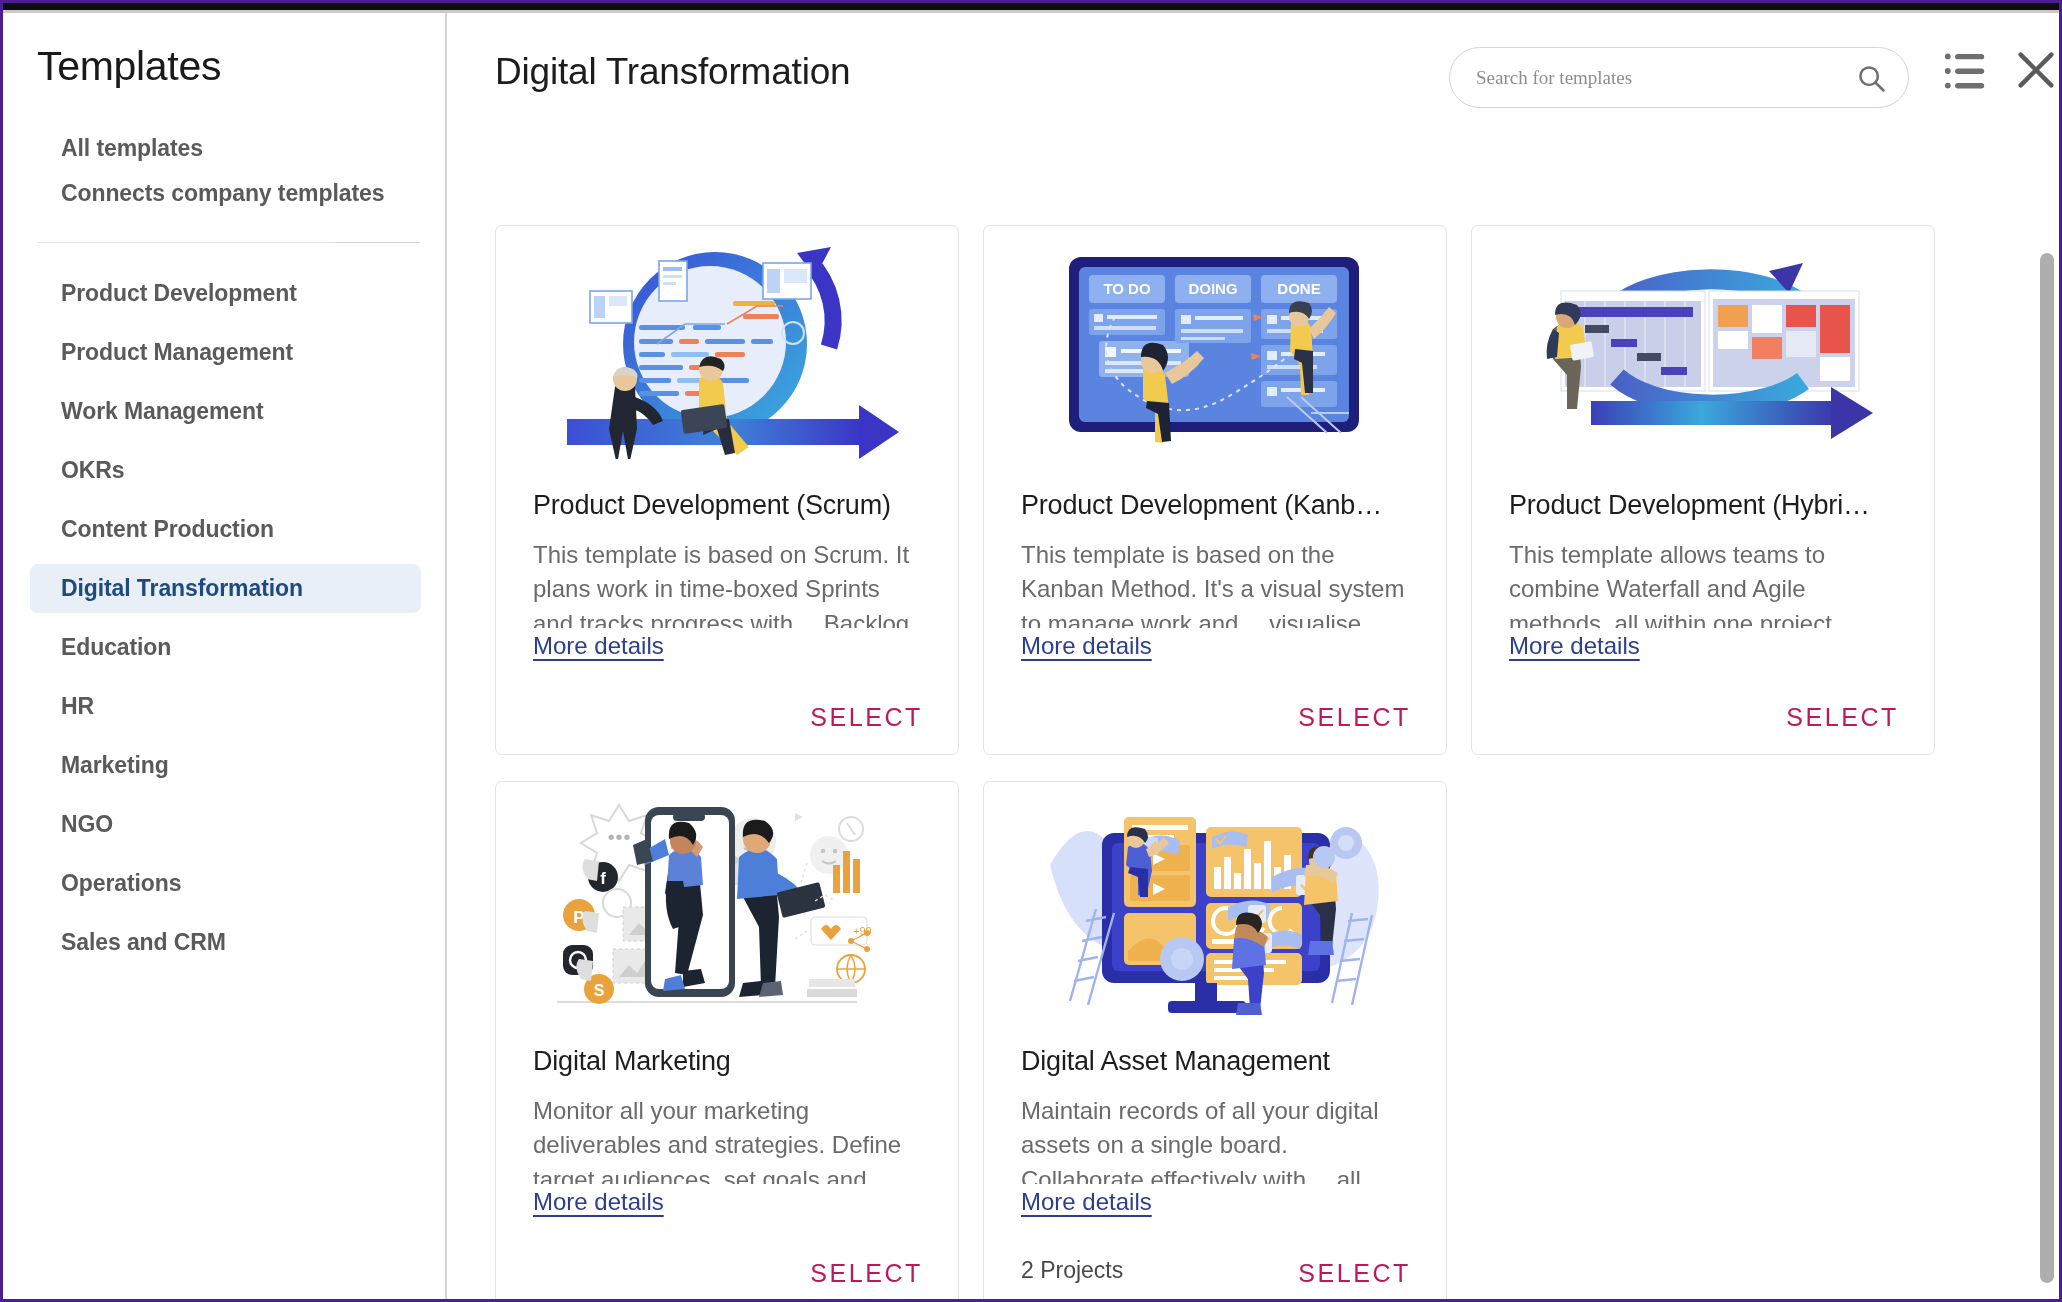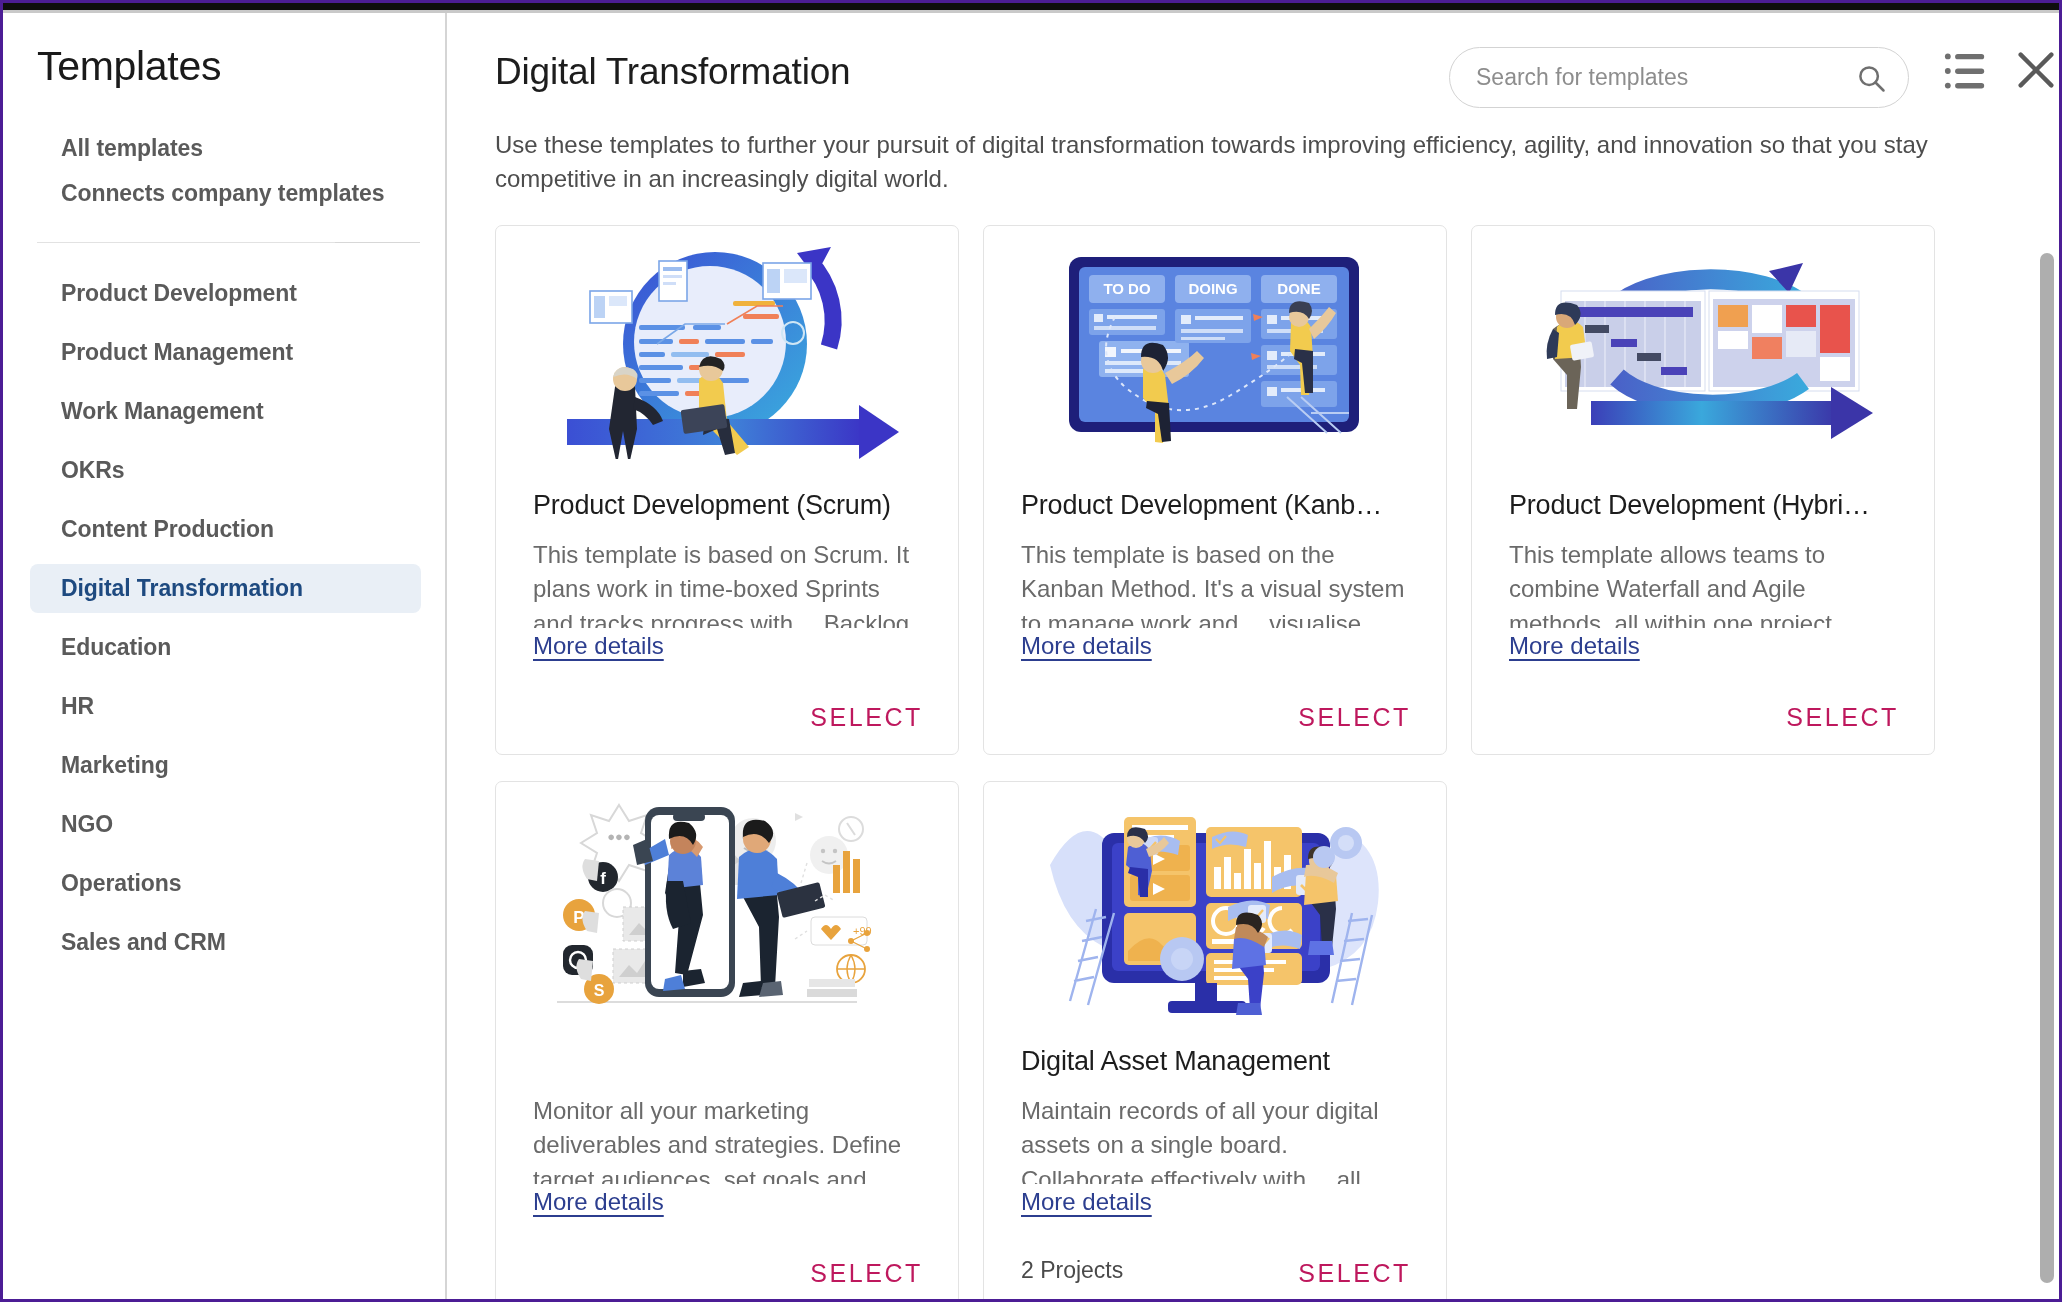--- a/index.html
+++ b/index.html
@@ -110,22 +110,22 @@
     border: 1.5px solid #d3d3d3;
     border-radius: 32px;
     background: #fff;
   }
   #search-input {
     position: absolute;
     left: 26px; top: 0;
     width: 370px; height: 100%;
     border: none; outline: none;
     background: transparent;
-    font-family: Liberation Sans, sans-serif;
-    font-size: 23px;
+    font-family: Liberation Serif, serif;
+    font-size: 19px;
     color: #ec4899;
   }
   #search-input::placeholder { color: #8d8d8d; }
   #search-icon {
     position: absolute;
     right: 22px; top: 15px;
     width: 30px; height: 30px;
     cursor: pointer;
   }
 
@@ -299,21 +299,20 @@
         <circle cx="2" cy="19" r="1.6" fill="#6f6f6f"></circle>
         <rect x="6" y="17.6" width="16" height="3" rx="1.5" fill="#6f6f6f"></rect>
       </svg>
 
       <svg id="close-icon" viewBox="0 0 24 24" stroke="#5a5a5a" stroke-width="2.3" stroke-linecap="round">
         <line x1="4" y1="4" x2="20" y2="20"></line>
         <line x1="20" y1="4" x2="4" y2="20"></line>
       </svg>
     </div>
 
-    <div id="page-desc">Use these templates to further your pursuit of digital transformation towards improving efficiency, agility, and innovation so that you stay competitive in an increasingly digital world.</div>
 
     <div id="grid">
 
       <div class="card-row">
 
         <div class="card">
           <div class="card-thumb">
             <svg width="360" height="220" viewBox="0 0 360 220">
               <defs>
                 <linearGradient id="g1" x1="0" y1="0" x2="1" y2="1">
@@ -592,20 +591,21 @@
                   <circle cx="310" cy="140" r="3"></circle>
                   <circle cx="310" cy="156" r="3"></circle>
                 <path d="M294 148 l16 -8 M294 148 l16 8" stroke="#e8a33d" stroke-width="1.2"></path>
               </g>
               <path d="M258 108 l10 -6 M268 102 l10 6 M250 70 l-6 20 M238 146 l12 -8" stroke="#e0e0e0" stroke-width="1.4" stroke-dasharray="3 3"></path>
               <rect x="250" y="196" width="50" height="8" fill="#dadada"></rect>
               <rect x="252" y="186" width="46" height="8" fill="#e6e6e6"></rect>
               <path d="M238 20 l8 4 l-8 4 z" fill="#e0e0e0"></path>
             </svg>
           </div>
+          <div class="card-title">Digital Marketing</div>
           <div class="card-desc">Monitor all your marketing deliverables and strategies. Define target audiences, set goals and… plan campaigns together</div>
           <div class="card-more">More details</div>
           <div class="card-count"></div>
           <div class="card-select">SELECT</div>
         </div>
 
         <div class="card">
           <div class="card-thumb">
             <svg width="350" height="220" viewBox="0 0 350 220">
               <path d="M10 70 q34 -60 64 -14 q22 46 -10 96 q-40 -20 -54 -82 z" fill="#d7e0fa"></path>

